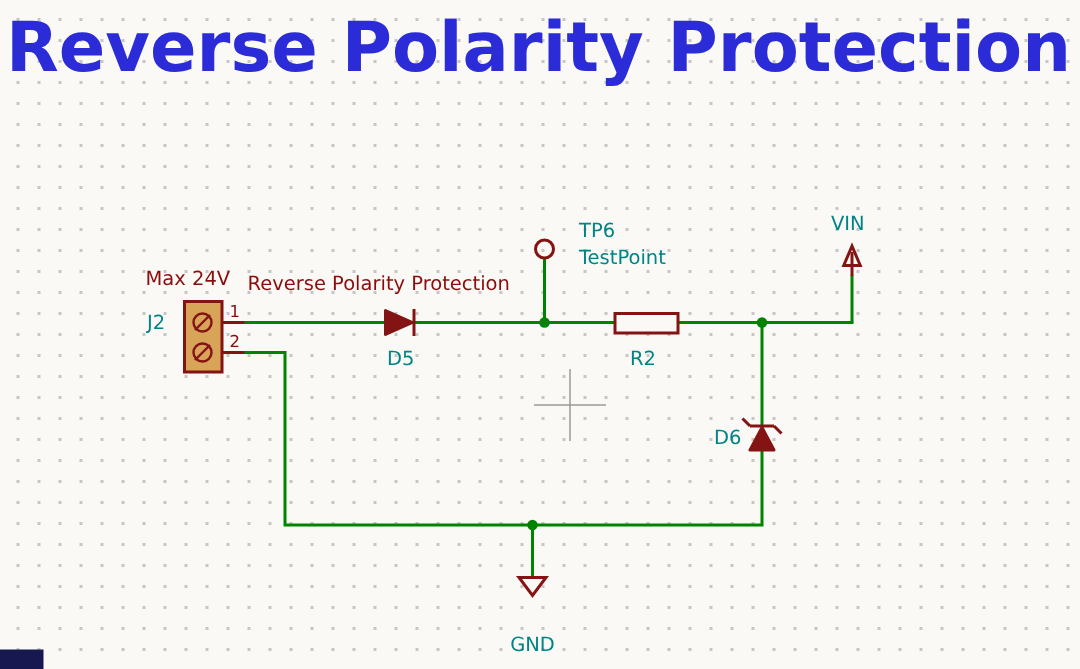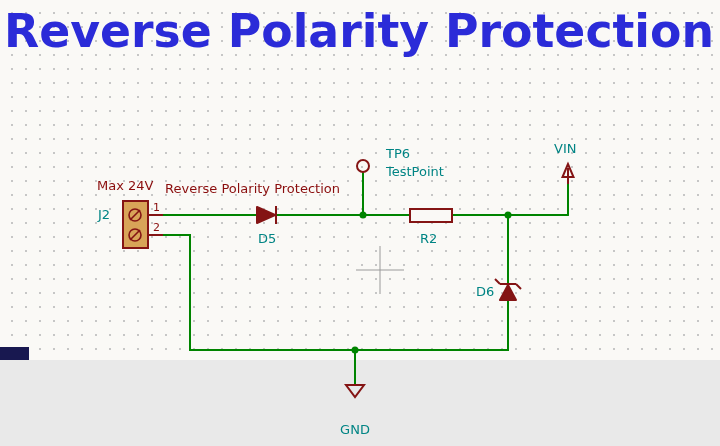--- a/index.html
+++ b/index.html
@@ -1,18 +1,18 @@
 <!DOCTYPE html>
 <html><head>
 <meta charset="utf-8">
 <style>
   html,body{margin:0;padding:0;}
   body{width:720px;height:446px;overflow:hidden;background:#e9e9e9;}
   .canvas{
-    position:relative;width:720px;height:360px;
+    position:relative;width:720px;height:446px;
     background-color:#faf9f6;
     background-image:radial-gradient(circle,#c6c6c6 1px,rgba(0,0,0,0) 1.3px);
     background-size:14px 14px;
     background-position:5px 6px;
     font-family:"DejaVu Sans",sans-serif;
   }
   svg.sheet{position:absolute;left:0;top:0;}
   .title-text{fill:#2b2bd8;font-weight:bold;font-family:"DejaVu Sans",sans-serif;}
   .ref{fill:#008484;font-size:13px;font-family:"DejaVu Sans",sans-serif;}
   .note{fill:#8a0d0d;font-size:13px;font-family:"DejaVu Sans",sans-serif;}

